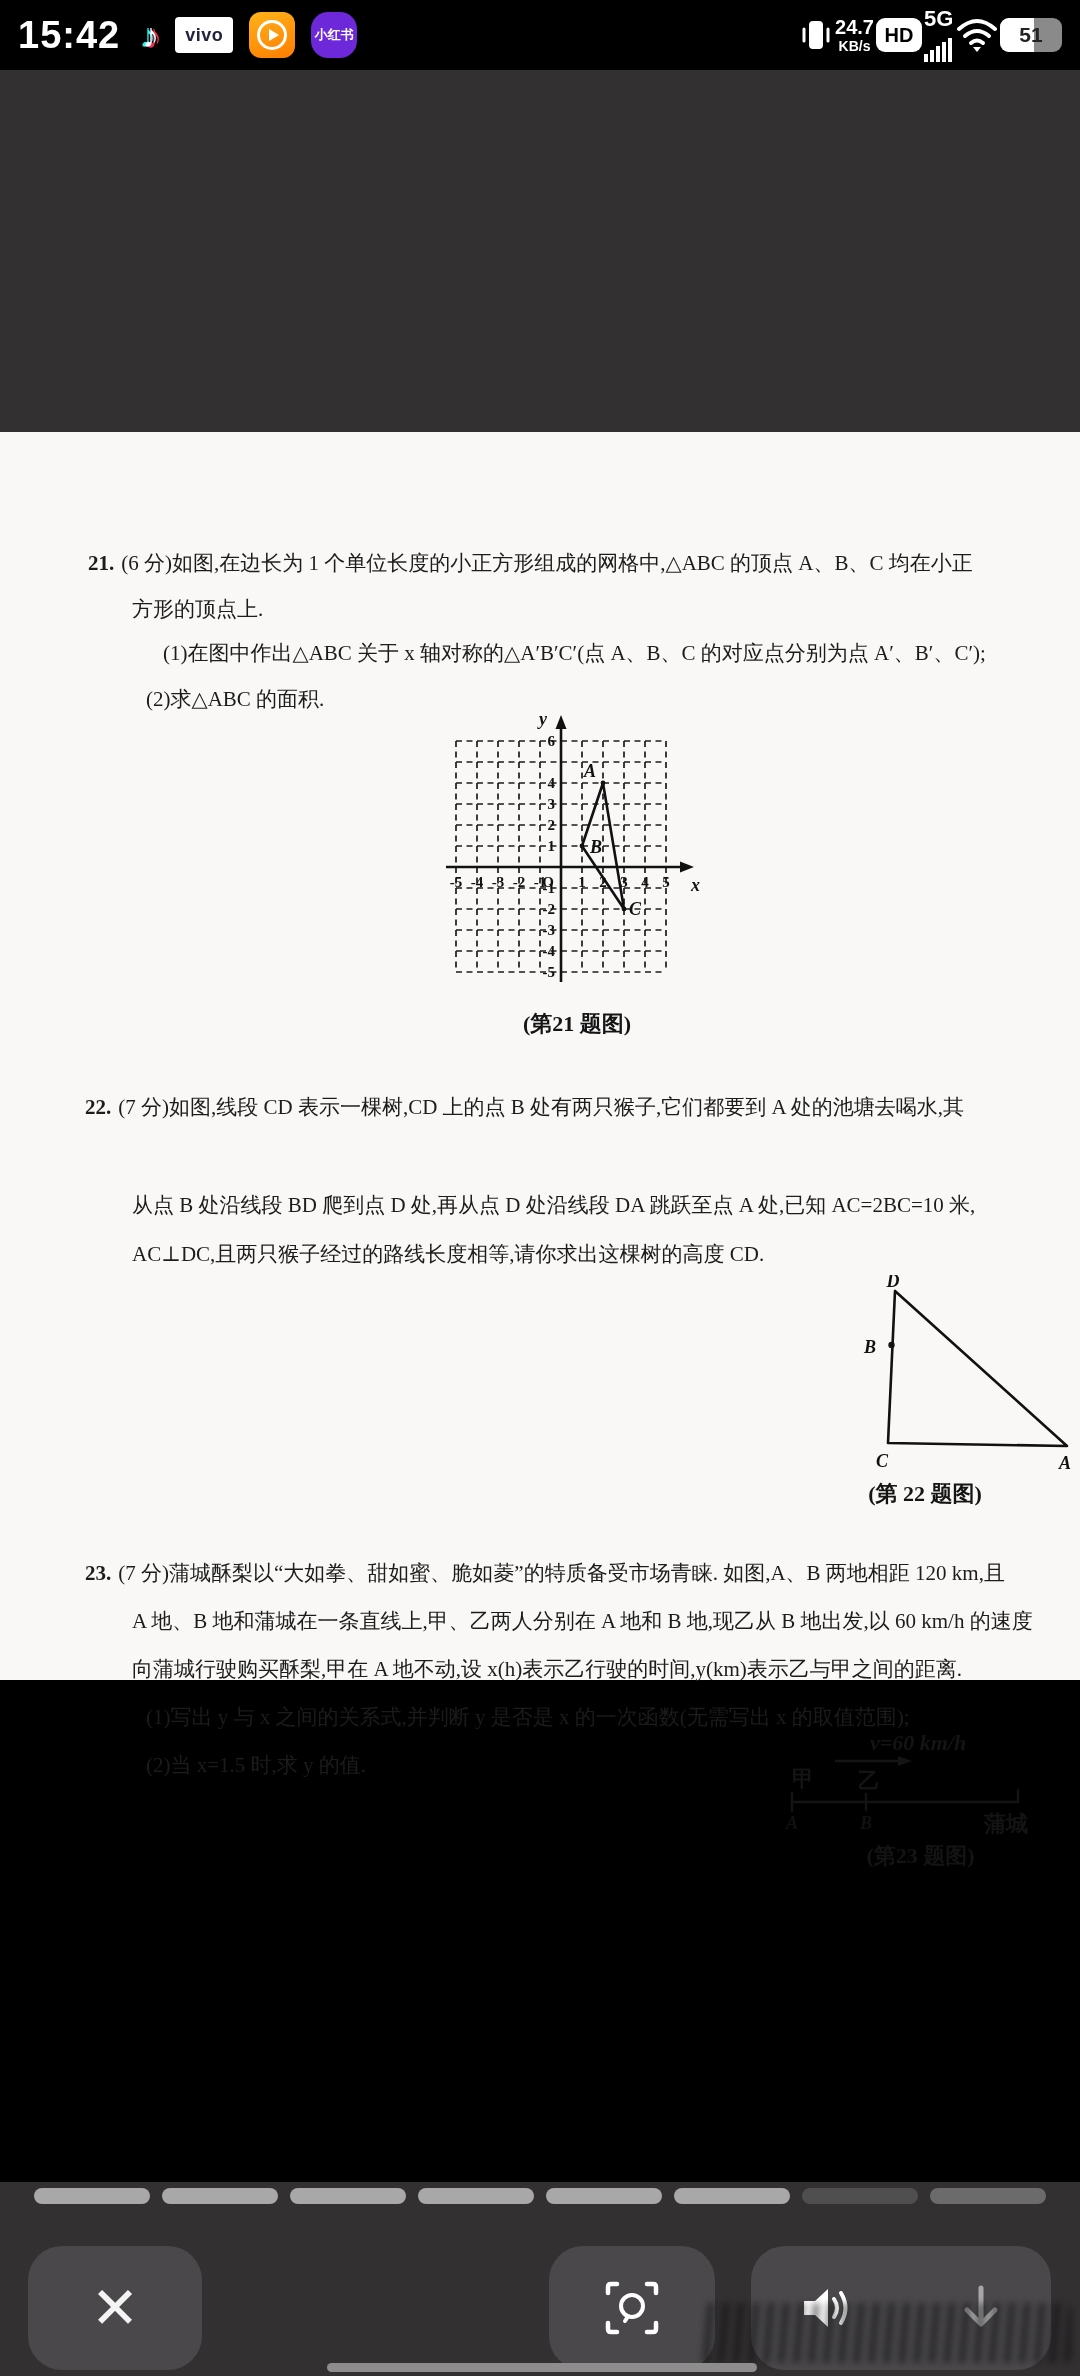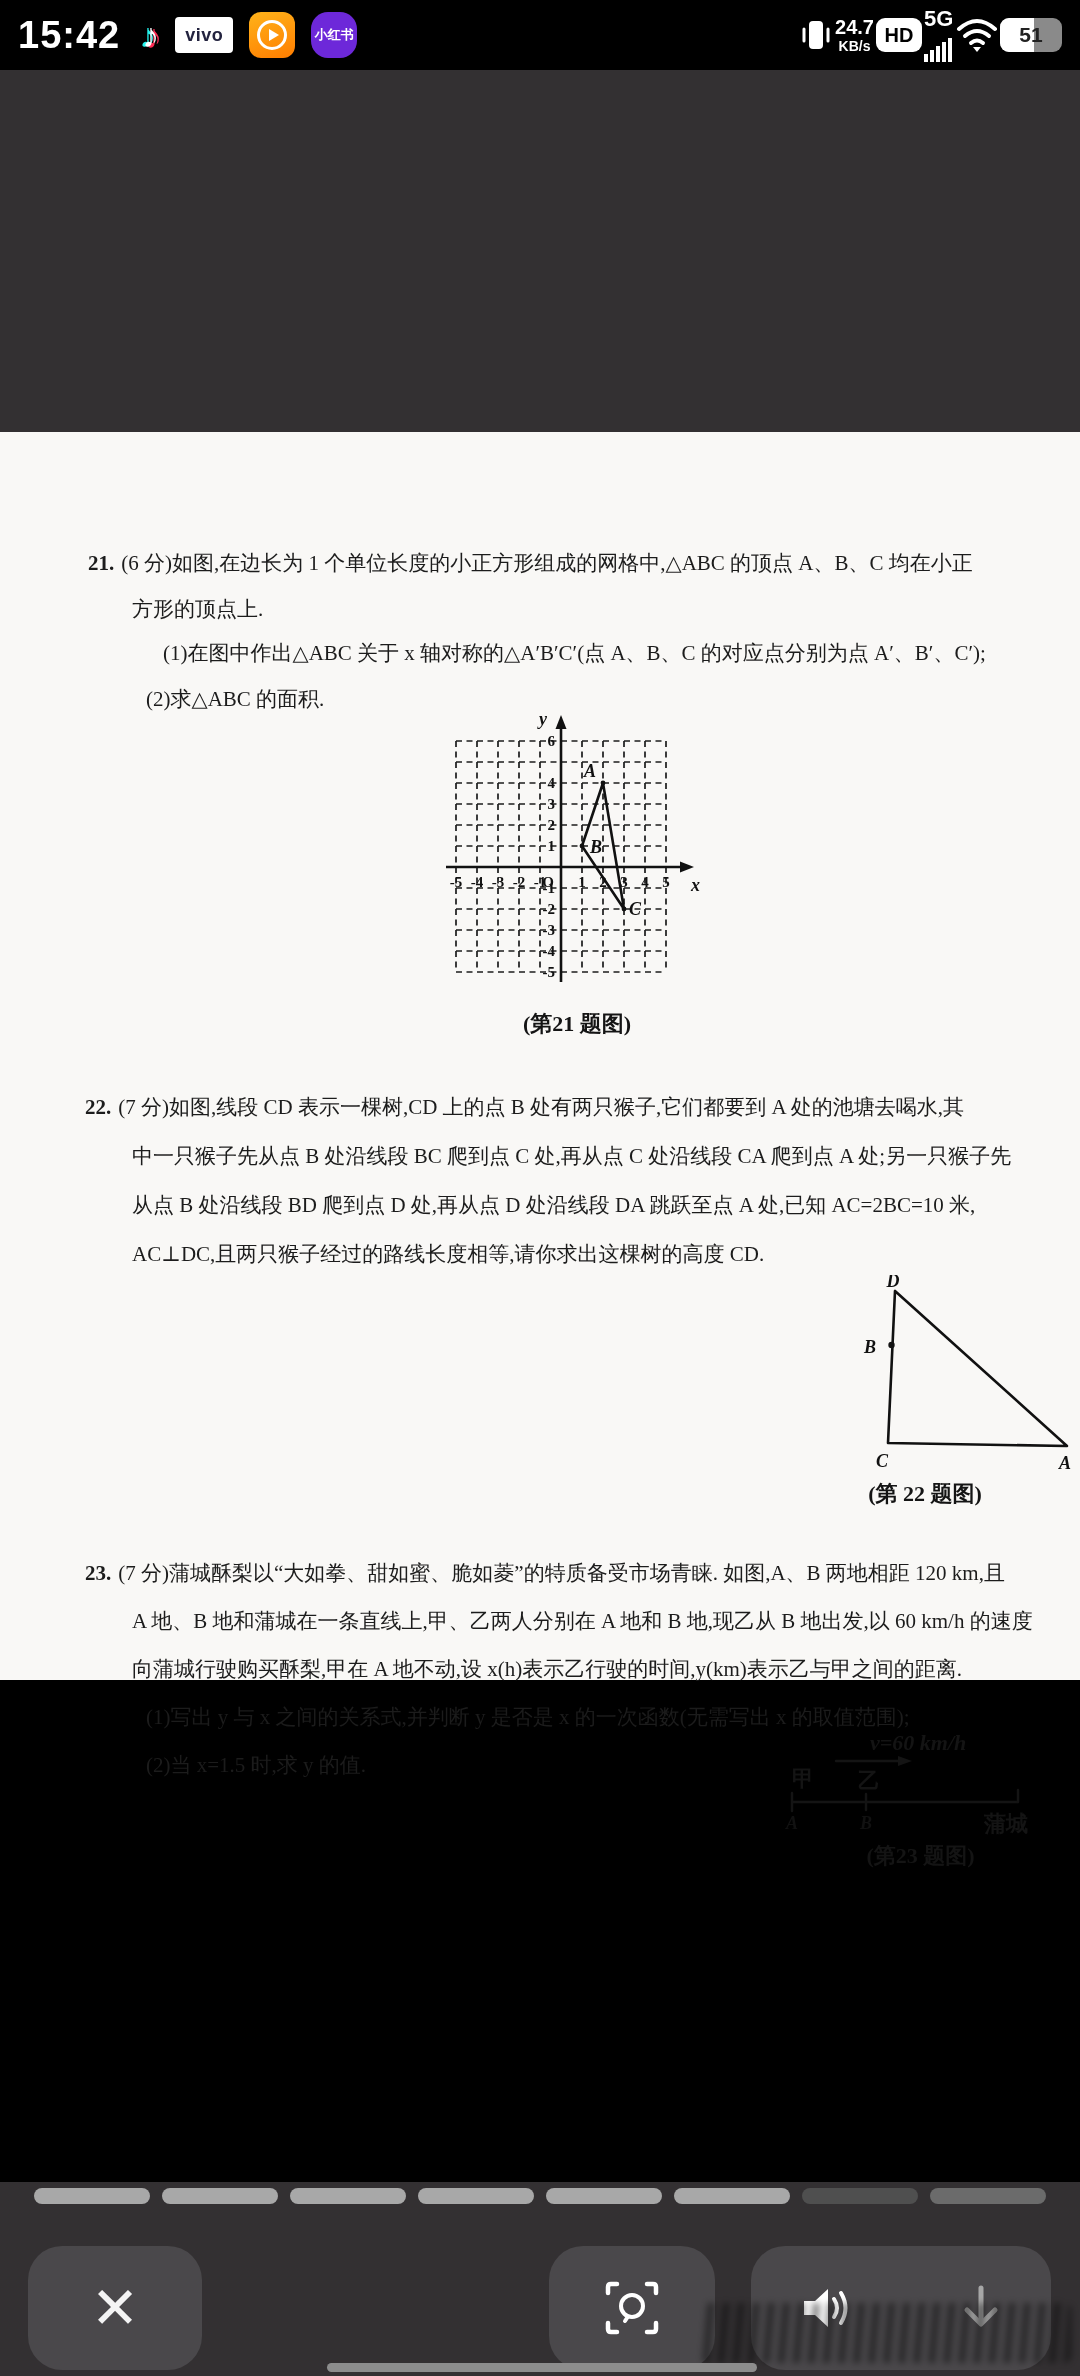--- a/index.html
+++ b/index.html
@@ -189,21 +189,20 @@
           <text x="159" y="72" text-anchor="end" class="vlab">A</text>
           <text x="153" y="148" class="vlab">B</text>
           <text x="192" y="210" class="vlab">C</text>
         </svg>
       <div class="fig-caption">(第21 题图)</div>
     </div>
 
     <div class="tline" style="left:85px;top:660px">
       <span class="pnum">22.</span><span>(7 分)如图,线段 CD 表示一棵树,CD 上的点 B 处有两只猴子,它们都要到 A 处的池塘去喝水,其</span>
     </div>
-    <div class="tline" style="left:132px;top:709px">中一只猴子先从点 B 处沿线段 BC 爬到点 C 处,再从点 C 处沿线段 CA 爬到点 A 处;另一只猴子先</div>
     <div class="tline" style="left:132px;top:758px">从点 B 处沿线段 BD 爬到点 D 处,再从点 D 处沿线段 DA 跳跃至点 A 处,已知 AC=2BC=10 米,</div>
     <div class="tline" style="left:132px;top:807px">AC⊥DC,且两只猴子经过的路线长度相等,请你求出这棵树的高度 CD.</div>
 
     <div class="fig" style="left:775px;top:843px;width:300px">
       <svg width="300" height="200" viewBox="0 0 300 200">
         <polygon points="120,16 113,168 292,171" class="tri"></polygon>
         <circle cx="116.5" cy="70" r="3.2" fill="#141414"></circle>
         <text x="118" y="12" text-anchor="middle" class="vlab">D</text>
         <text x="101" y="78" text-anchor="end" class="vlab">B</text>
         <text x="107" y="192" text-anchor="middle" class="vlab">C</text>

